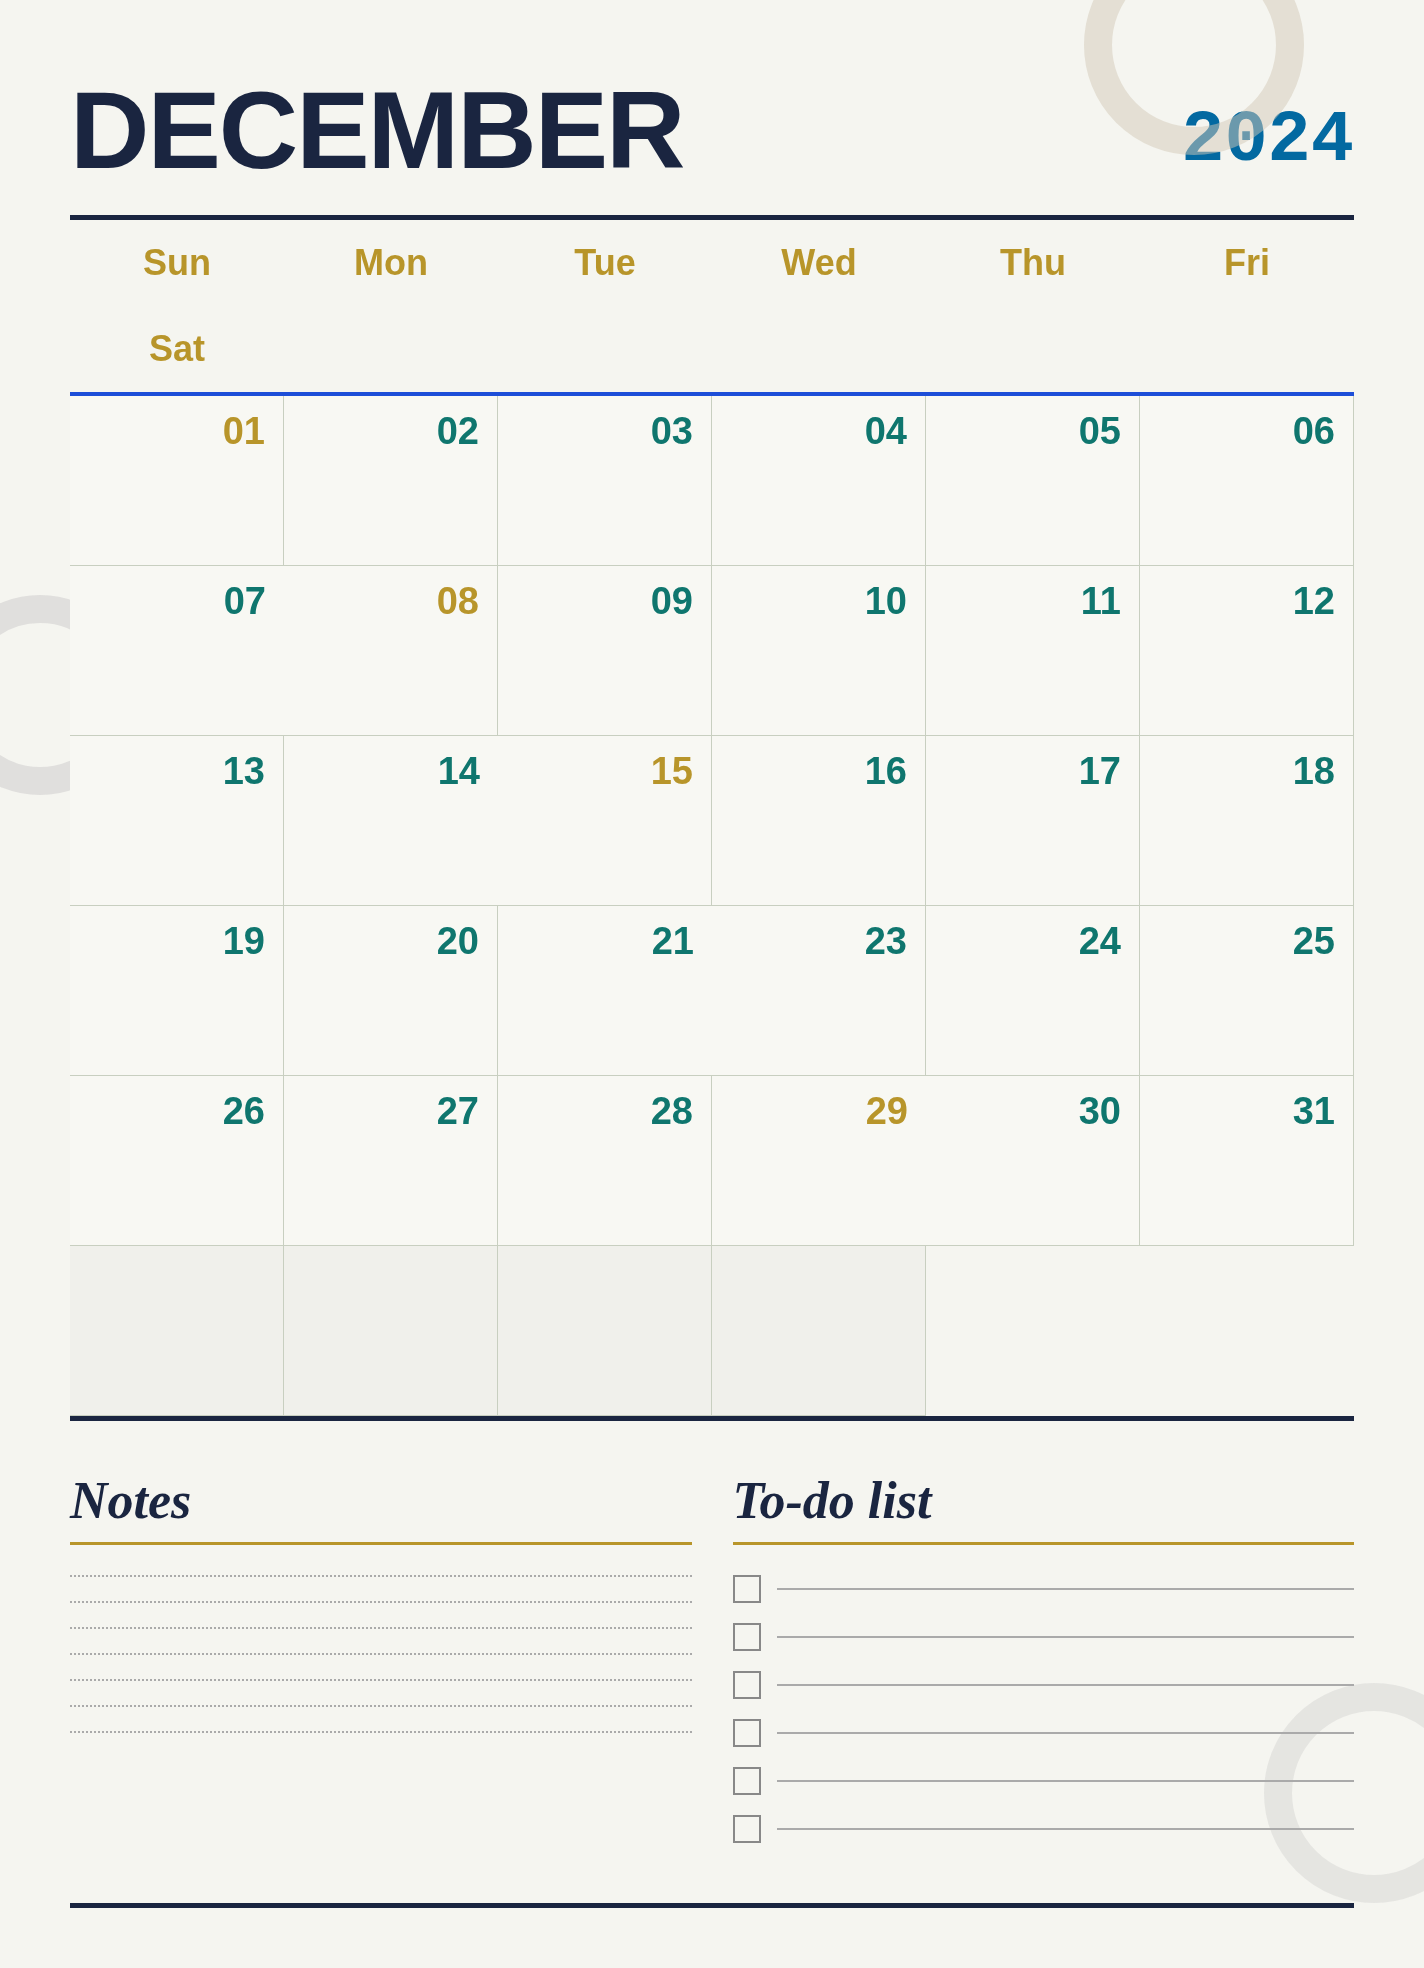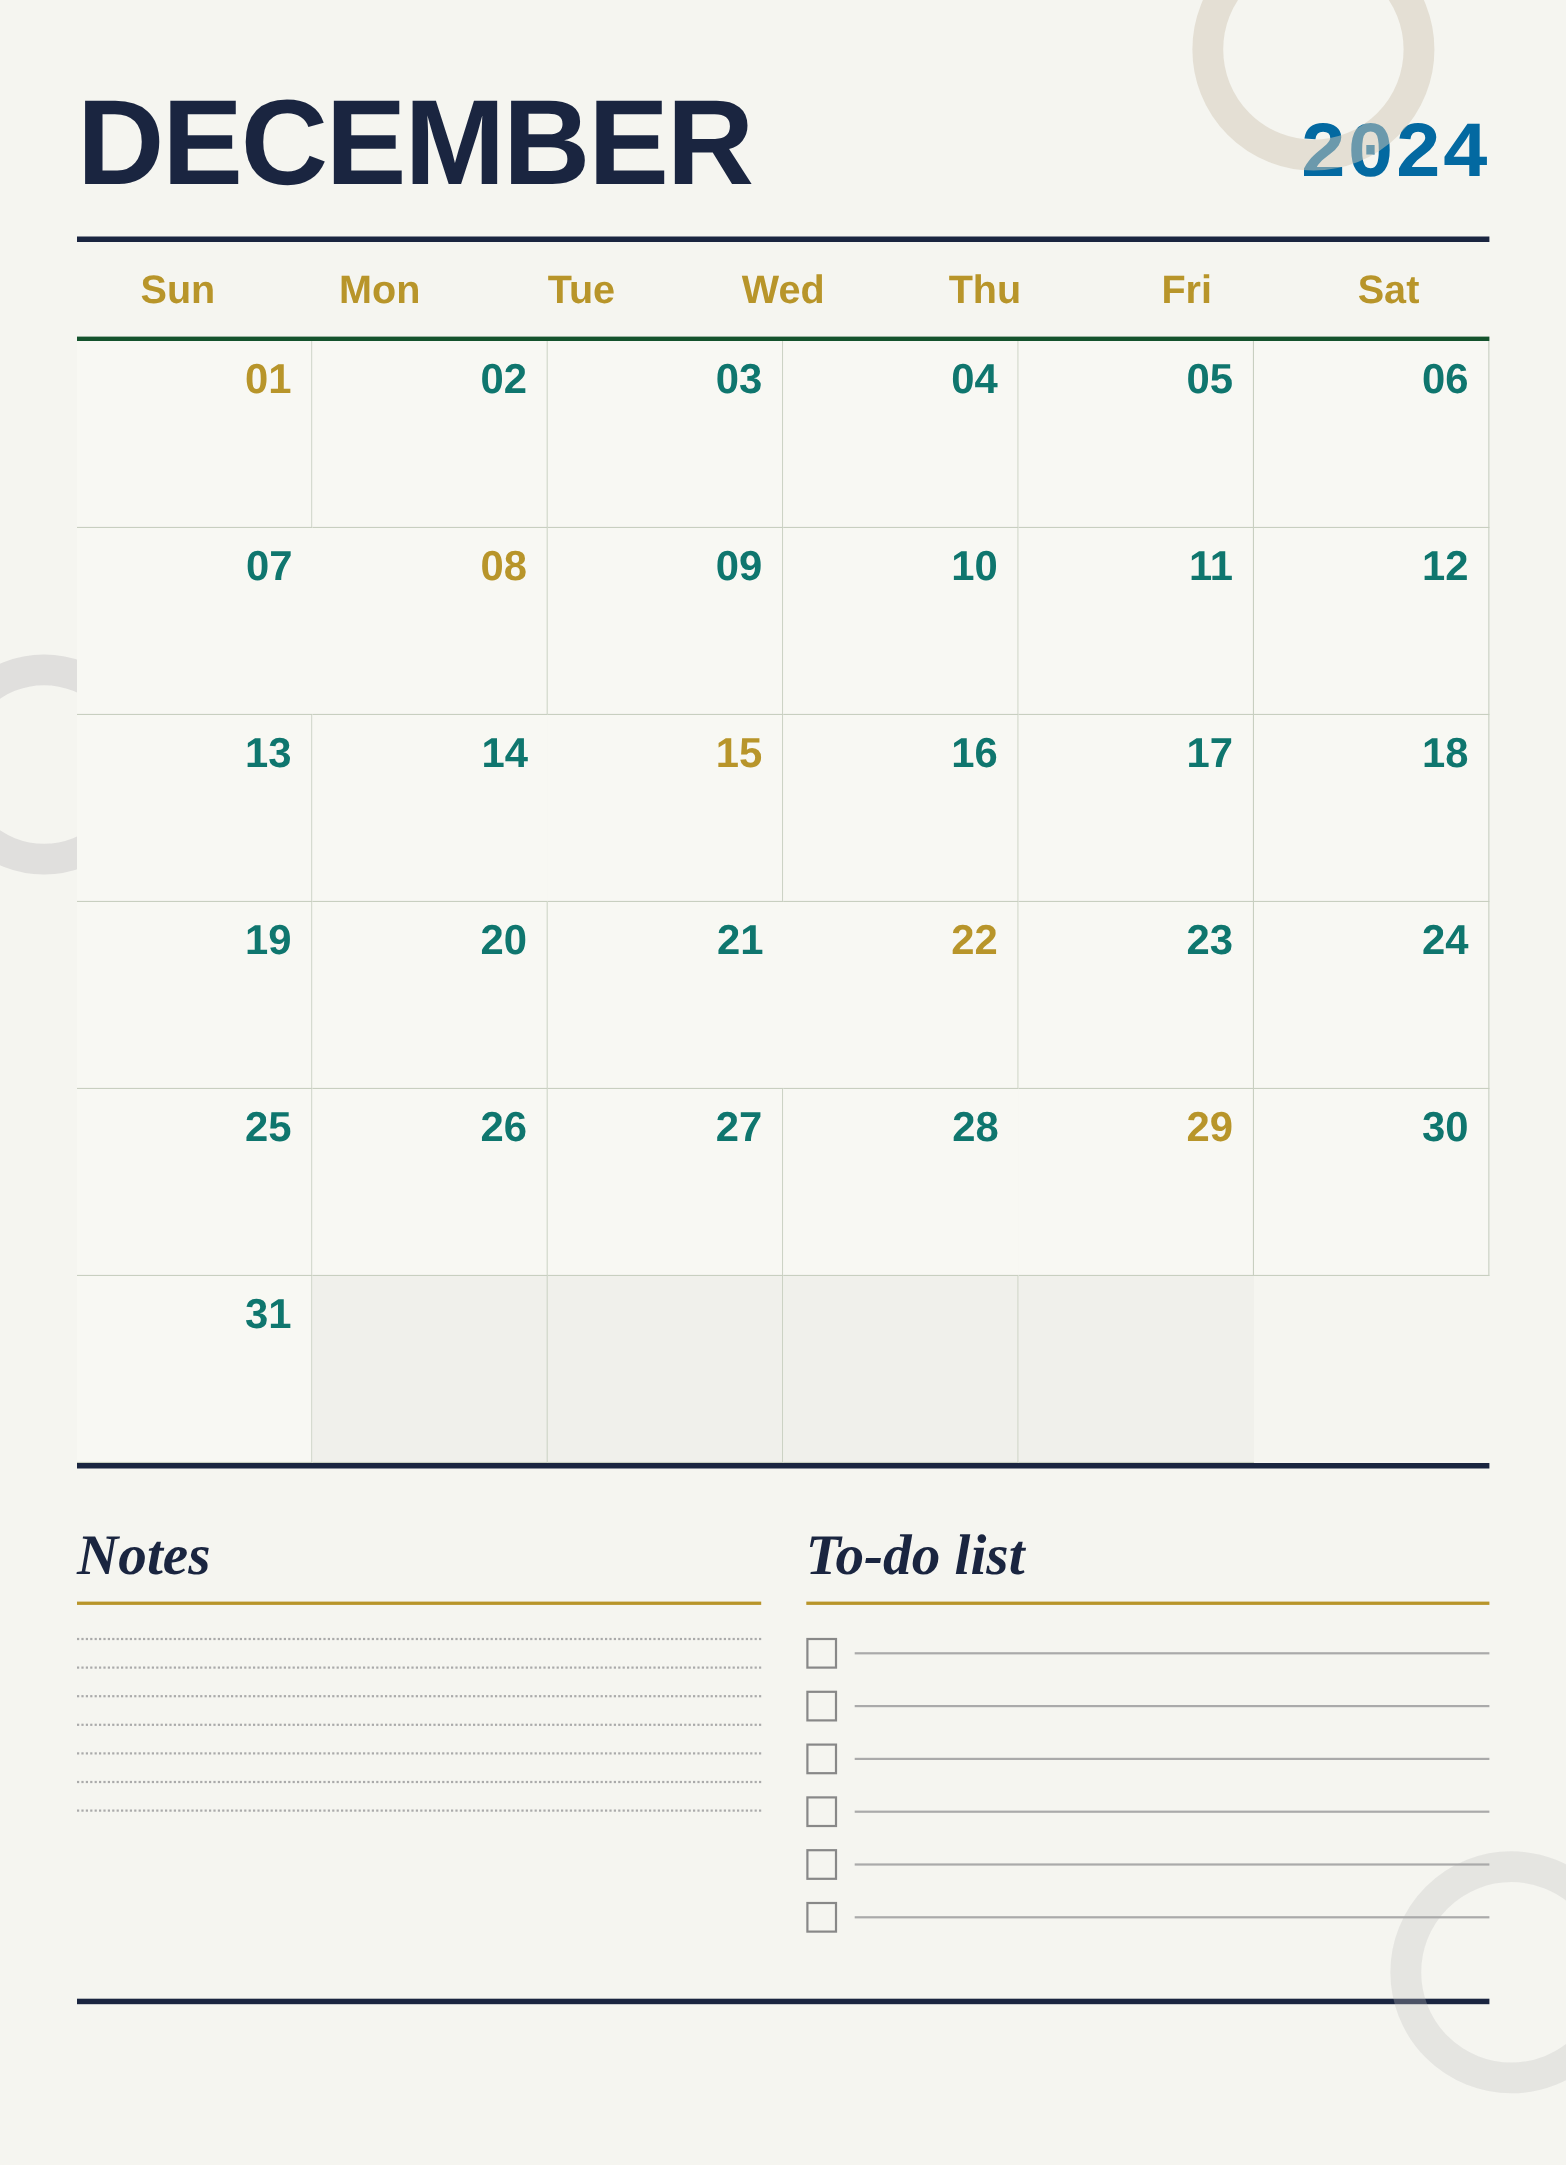--- a/index.html
+++ b/index.html
@@ -93,22 +93,22 @@
     }
 
     .calendar-top-border {
       height: 5px;
       background: #1a2540;
       width: 100%;
     }
 
     .calendar-header {
       display: grid;
-      grid-template-columns: repeat(7, 1fr);
-      border-bottom: 4px solid #14532d;
+      grid-template-columns: repeat(6, 1fr);
+      border-bottom: 4px solid #1d4ed8;
     }
 
     .day-header {
       text-align: center;
       padding: 22px 10px;
       font-size: 36px;
       font-weight: 700;
       color: #b8952a;
       font-family: Arial, sans-serif;
     }
@@ -309,23 +309,20 @@
           <span class="day-number">19</span>
         </div>
       <div class="calendar-cell">
           <span class="day-number">20</span>
         </div>
       <div class="calendar-cell">
           <span class="day-number">21</span>
         </div>
 
       <div class="calendar-cell">
-          <span class="day-number sunday">22</span>
-        </div>
-      <div class="calendar-cell">
           <span class="day-number">23</span>
         </div>
       <div class="calendar-cell">
           <span class="day-number">24</span>
         </div>
       <div class="calendar-cell">
           <span class="day-number">25</span>
         </div>
       <div class="calendar-cell">
           <span class="day-number">26</span>

